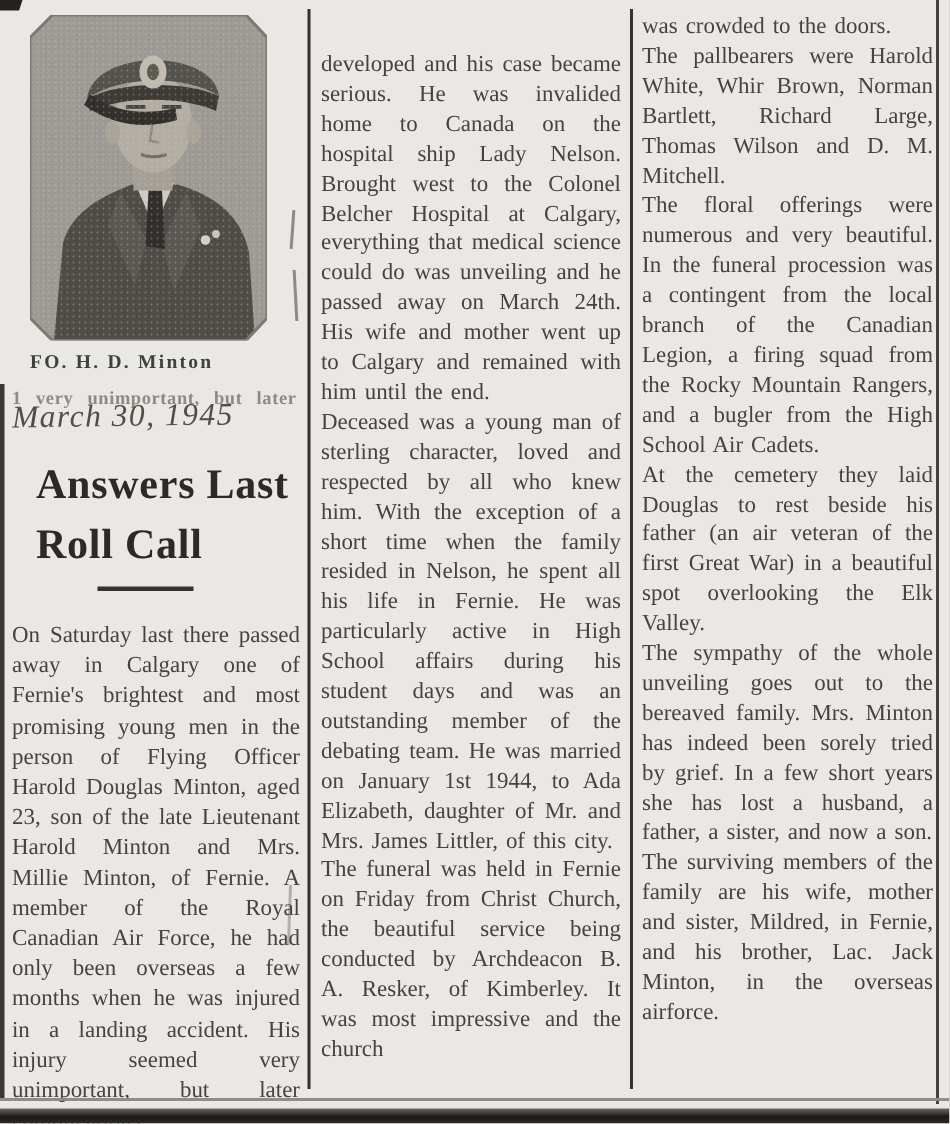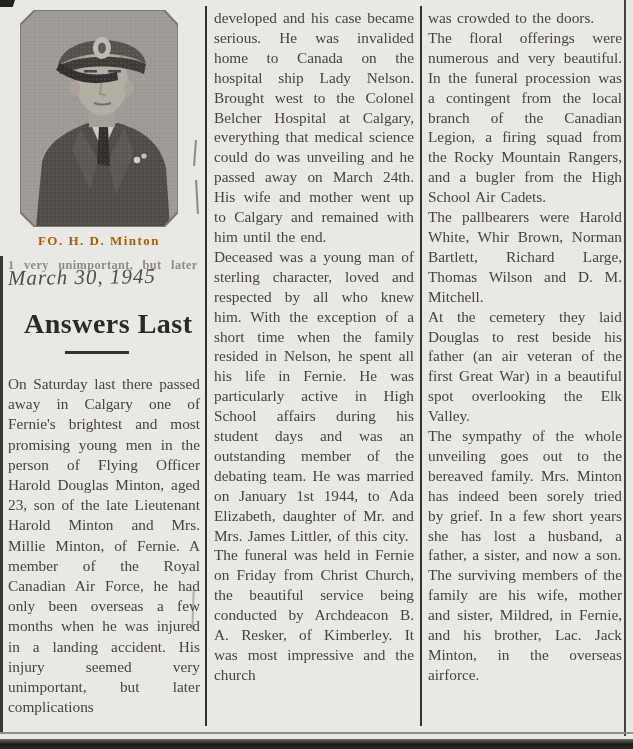--- a/index.html
+++ b/index.html
@@ -18,32 +18,32 @@
   .scratch{position:absolute;width:2px;background:#8d8a83;}
   .scratch.s1{left:194px;top:140px;height:26px;transform:rotate(4deg);}
   .scratch.s2{left:196px;top:180px;height:34px;transform:rotate(-3deg);}
   .scratch.s3{left:192px;top:590px;height:40px;transform:rotate(2deg);opacity:.6;}
   .bottom-rule{position:absolute;left:0;right:0;top:732px;height:2px;background:#8f8d87;}
   .bottom-bar{position:absolute;left:0;right:0;bottom:0;height:10px;
     background:linear-gradient(to bottom,#6a6862,#1a1917 55%,#2c2b28);}
   
   .col{position:absolute;top:8px;}
   .col-left{left:8px;width:192px;}
-  .col-middle{left:214px;width:200px;}
+  .col-middle{left:214px;width:200px;margin-top:25px;}
   .col-right{left:428px;width:194px;}
   p.body-text{
     margin:0;font-size:15.3px;line-height:19.9px;text-align:justify;
     word-spacing:1.5px;color:#46433d;
   }
   .col-left p.body-text{margin-top:20px;line-height:20.2px;}
   
   figure.photo-block{margin:2px 0 0 12px;width:158px;height:217px;}
   .caption{
-    margin:6px 0 0 12px;width:158px;text-align:center;
-    font-weight:bold;font-size:13px;letter-spacing:1.5px;color:#a16207;
+    margin:6px 0 0 12px;width:158px;text-align:left;
+    font-weight:bold;font-size:13px;letter-spacing:1.5px;color:#404040;
   }
   .overprint{
     margin-top:9px;width:194px;
     font-size:12.3px;font-weight:bold;word-spacing:6px;letter-spacing:.4px;
     color:#7d7a70;opacity:.85;filter:blur(.2px);white-space:nowrap;overflow:hidden;
   }
   .hand-date{
     margin-top:-7px;font-style:italic;font-size:21px;letter-spacing:1px;
     color:#504e47;transform:rotate(-.8deg);transform-origin:left;
   }
@@ -121,36 +121,37 @@
     </figure>
 
     <div class="caption">FO. H. D. Minton</div>
 
     <div class="overprint">1 very unimportant, but later com-</div>
 
     <div class="hand-date">March 30, 1945</div>
 
     <h1 class="headline">
       <span>Answers Last</span>
+      <span>Roll Call</span>
     </h1>
     <div class="headline-rule"></div>
 
     <p class="body-text">On Saturday last there passed away in Calgary one of Fernie's brightest and most promising young men in the person of Flying Officer Harold Douglas Minton, aged 23, son of the late Lieutenant Harold Minton and Mrs. Millie Minton, of Fernie. A member of the Royal Canadian Air Force, he had only been overseas a few months when he was injured in a landing accident. His injury seemed very unimportant, but later complications</p>
   </div>
 
   <div class="col col-middle">
     <p class="body-text">developed and his case became serious. He was invalided home to Canada on the hospital ship Lady Nelson. Brought west to the Colonel Belcher Hospital at Calgary, everything that medical science could do was unveiling and he passed away on March 24th. His wife and mother went up to Calgary and remained with him until the end.</p>
     <p class="body-text">Deceased was a young man of sterling character, loved and respected by all who knew him. With the exception of a short time when the family resided in Nelson, he spent all his life in Fernie. He was particularly active in High School affairs during his student days and was an outstanding member of the debating team. He was married on January 1st 1944, to Ada Elizabeth, daughter of Mr. and Mrs. James Littler, of this city.</p>
     <p class="body-text">The funeral was held in Fernie on Friday from Christ Church, the beautiful service being conducted by Archdeacon B. A. Resker, of Kimberley. It was most impressive and the church</p>
   </div>
 
   <div class="col col-right">
     <p class="body-text">was crowded to the doors.</p>
+    <p class="body-text">The pallbearers were Harold White, Whir Brown, Norman Bartlett, Richard Large, Thomas Wilson and D. M. Mitchell.</p>
     <p class="body-text">The floral offerings were numerous and very beautiful. In the funeral procession was a contingent from the local branch of the Canadian Legion, a firing squad from the Rocky Mountain Rangers, and a bugler from the High School Air Cadets.</p>
-    <p class="body-text">The pallbearers were Harold White, Whir Brown, Norman Bartlett, Richard Large, Thomas Wilson and D. M. Mitchell.</p>
     <p class="body-text">At the cemetery they laid Douglas to rest beside his father (an air veteran of the first Great War) in a beautiful spot overlooking the Elk Valley.</p>
     <p class="body-text">The sympathy of the whole unveiling goes out to the bereaved family. Mrs. Minton has indeed been sorely tried by grief. In a few short years she has lost a husband, a father, a sister, and now a son.</p>
     <p class="body-text">The surviving members of the family are his wife, mother and sister, Mildred, in Fernie, and his brother, Lac. Jack Minton, in the overseas airforce.</p>
   </div>
 
   <div class="bottom-rule"></div>
   <div class="bottom-bar"></div>
 
 </div>
 

